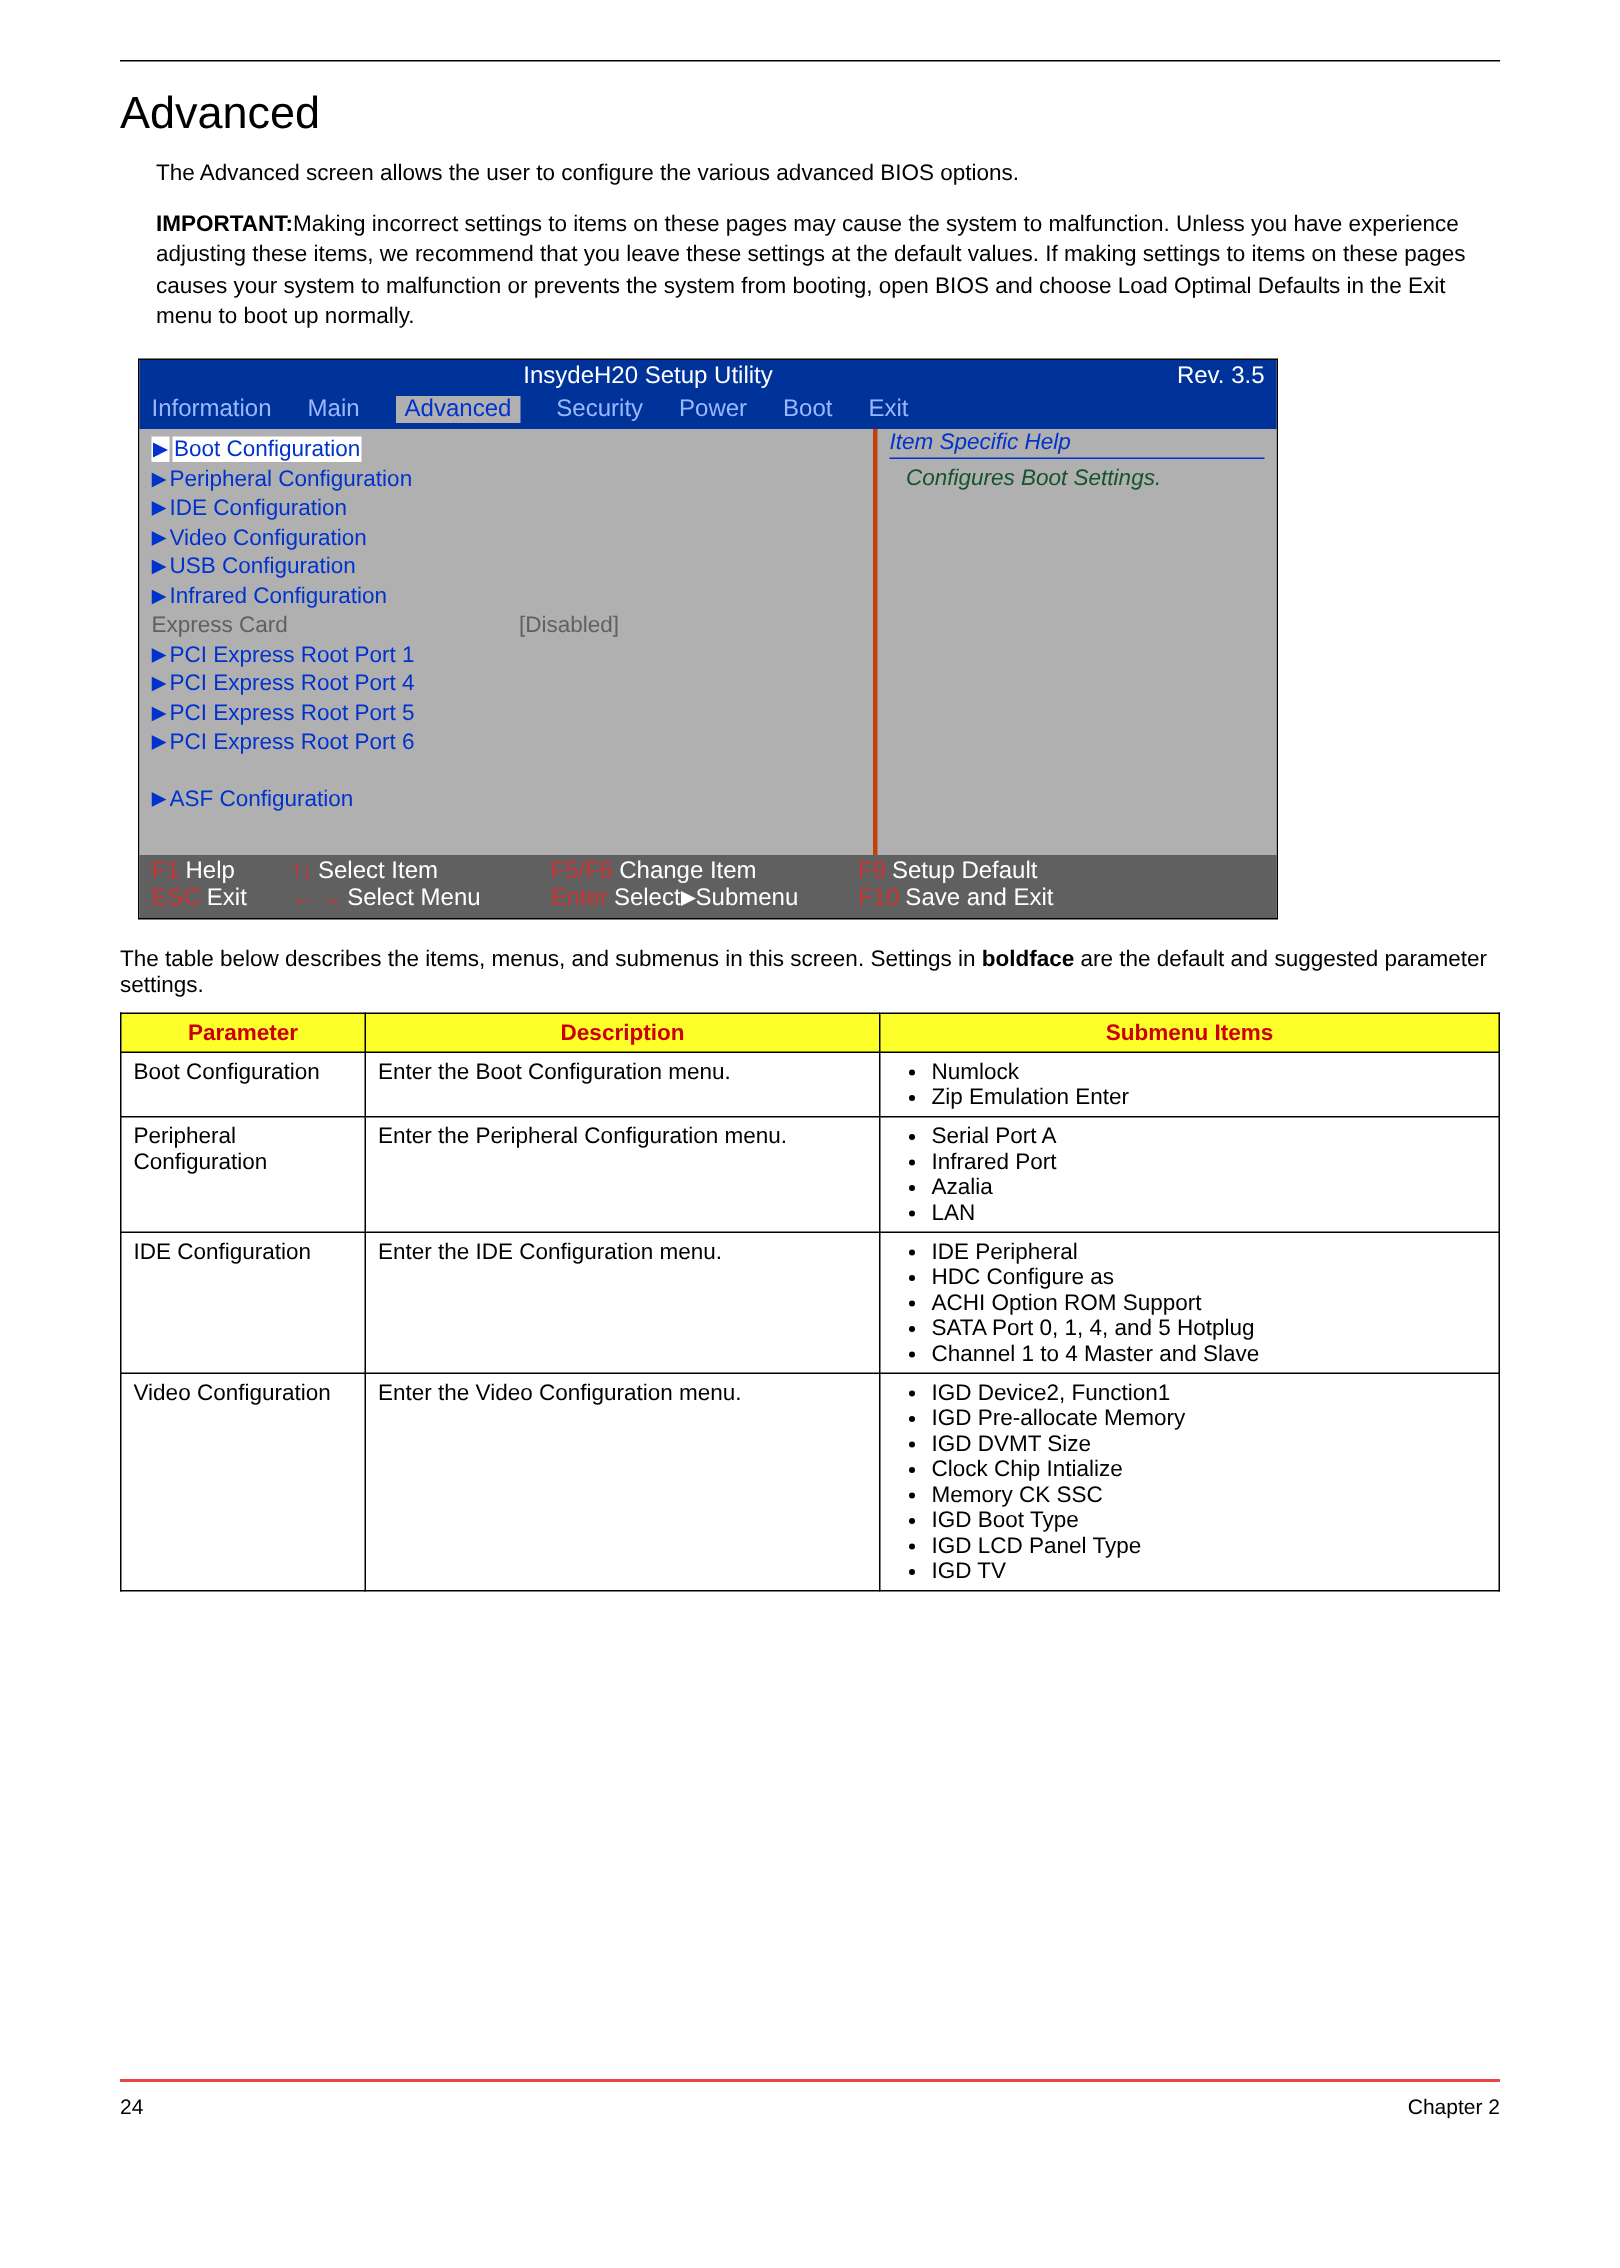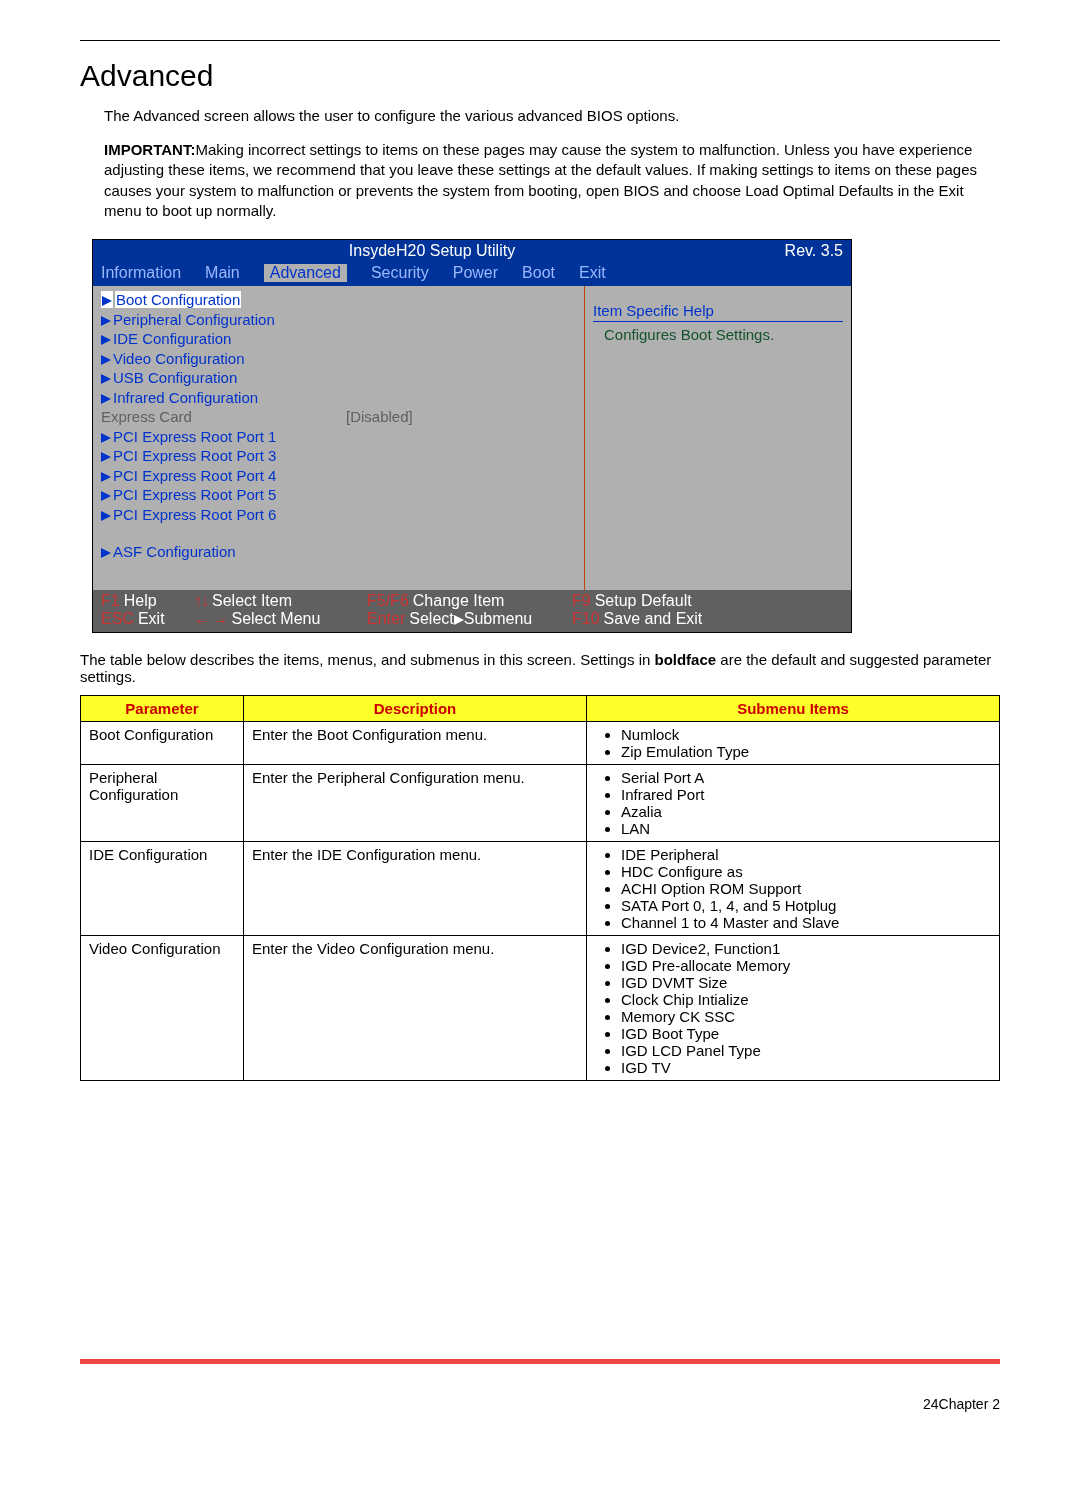--- a/index.html
+++ b/index.html
@@ -86,22 +86,23 @@
   .bios-body {
     display: flex;
     background: #b0b0b0;
   }
   .bios-left {
     flex: 1;
     padding: 4px 8px 10px 8px;
   }
   .bios-right {
     width: 250px;
-    border-left: 1px solid #c2410c;
-    padding: 16px 8px;
+    border-left: 3px solid #c2410c;
+    padding: 0 8px;
+    font-style: italic;
   }
   .help-header {
     color: #0033cc;
     border-bottom: 1px solid #0033cc;
     padding-bottom: 2px;
     margin-bottom: 4px;
   }
   .help-text {
     color: #14532d;
     margin-left: 11px;
@@ -171,24 +172,24 @@
   .col-param { width: 150px; }
   .col-desc  { width: 330px; }
   ul.sub-items {
     margin: 0;
     padding-left: 26px;
   }
   ul.sub-items li { padding: 0; margin: 0; }
 
   .page-footer {
     margin-top: auto;
-    padding-top: 32px;
-    border-top: 5px solid #ef4444;
-    display: flex;
-    justify-content: flex-end;
+    padding-top: 8px;
+    border-top: 2px solid #ef4444;
+    display: flex;
+    justify-content: space-between;
     font-size: 14px;
   }
 </style>
 </head>
 <body>
 
 <div class="page">
   <hr class="hr-top">
   <h1 class="section-title">Advanced</h1>
 
@@ -248,25 +249,20 @@
                 </svg></span><span>Infrared Configuration</span></span>
           </div>
         <div class="menu-line">
           <span class="menu-setting-label">Express Card</span>
           <span class="menu-value">[Disabled]</span>
         </div>
         <div class="menu-line">
             <span class="menu-label"><span class="menu-tri"><svg width="10" height="10">
                   <polygon points="0,0 10,5 0,10" fill="#0033cc"></polygon>
                 </svg></span><span>PCI Express Root Port 1</span></span>
-          </div>
-        <div class="menu-line">
-            <span class="menu-label"><span class="menu-tri"><svg width="10" height="10">
-                  <polygon points="0,0 10,5 0,10" fill="#0033cc"></polygon>
-                </svg></span><span>PCI Express Root Port 3</span></span>
           </div>
         <div class="menu-line">
             <span class="menu-label"><span class="menu-tri"><svg width="10" height="10">
                   <polygon points="0,0 10,5 0,10" fill="#0033cc"></polygon>
                 </svg></span><span>PCI Express Root Port 4</span></span>
           </div>
         <div class="menu-line">
             <span class="menu-label"><span class="menu-tri"><svg width="10" height="10">
                   <polygon points="0,0 10,5 0,10" fill="#0033cc"></polygon>
                 </svg></span><span>PCI Express Root Port 5</span></span>
@@ -346,21 +342,21 @@
         <th>Submenu Items</th>
       </tr>
     </thead>
     <tbody>
       <tr>
         <td>Boot Configuration</td>
         <td>Enter the Boot Configuration menu.</td>
         <td>
             <ul class="sub-items">
           <li>Numlock</li>
-          <li>Zip Emulation Type</li>
+          <li>Zip Emulation Enter</li>
         </ul>
           </td>
       </tr>
       <tr>
         <td>Peripheral Configuration</td>
         <td>Enter the Peripheral Configuration menu.</td>
         <td>
             <ul class="sub-items">
           <li>Serial Port A</li>
           <li>Infrared Port</li>

